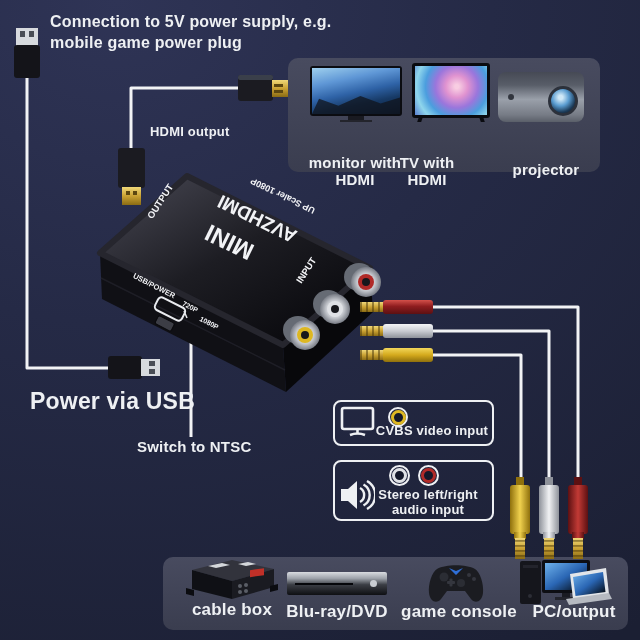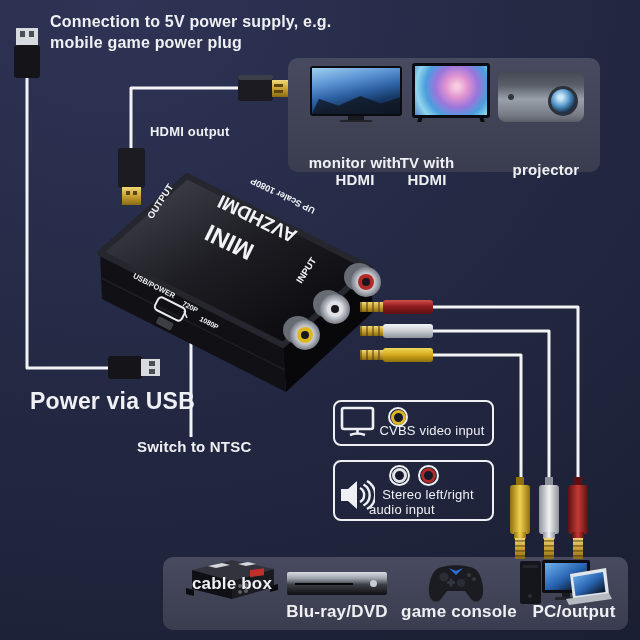--- a/index.html
+++ b/index.html
@@ -32,21 +32,21 @@
   .art-proj{position:absolute;left:498px;top:72px;width:86px;height:50px;border-radius:8px;
     background:linear-gradient(180deg,#464a55 0%,#585d68 26%,#9aa0aa 55%,#767b85 86%,#5a5f69 100%);}
   .art-proj .lens{position:absolute;right:6px;top:14px;width:24px;height:24px;border-radius:50%;
     border:3px solid #2c313b;background:radial-gradient(circle at 40% 35%, #cfe8f7 10%, #5a9cd0 40%, #1c3a57 70%, #0a1322 100%);}
   .art-proj .dot{position:absolute;left:10px;top:22px;width:6px;height:6px;border-radius:50%;background:#31353e;}
   
   .art-bd{position:absolute;left:287px;top:572px;width:100px;height:23px;border-radius:2px;
     background:linear-gradient(180deg,#d9dce1 0%,#9da2aa 28%,#3b3e45 55%,#0e0f13 100%);}
   .art-bd .slot{position:absolute;left:8px;top:11px;width:58px;height:2px;background:#05060a;}
   .art-bd .btn{position:absolute;right:10px;top:8px;width:7px;height:7px;border-radius:50%;background:#c9ccd2;}
-  .btext{position:absolute;color:#eef0f3;font-weight:400;font-size:13px;letter-spacing:.2px;}
+  .btext{position:absolute;color:#eef0f3;font-weight:700;font-size:13px;letter-spacing:.2px;}
 </style>
 </head>
 <body>
 
 <div class="stage">
 
   <div class="panel" style="left:288px;top:58px;width:312px;height:114px"></div>
   <div class="art-mon">
       <div class="scr"></div>
     </div>
@@ -118,21 +118,21 @@
     <circle cx="12" cy="40" r="2" fill="#2c2e36"></circle>
     <rect x="24" y="4" width="48" height="33" rx="2" fill="#0d0e13"></rect>
     <rect x="27" y="7" width="42" height="27" fill="url(#gScrB)"></rect>
     <rect x="44" y="37" width="8" height="4" fill="#1a1b22"></rect>
     <rect x="37" y="41" width="22" height="3" fill="#23242c"></rect>
     <polygon points="52,18 88,12 91,38 55,43" fill="#e2e5e9"></polygon>
     <polygon points="55,21 85,16 87.5,36 57.5,40" fill="url(#gScrB)"></polygon>
     <polygon points="48,43 91,37 94,43 51,49" fill="#b6bac1"></polygon>
   </svg>
 
-  <div class="t slabel" style="left:183px;top:574px;width:98px">cable box</div>
+  <div class="t slabel" style="left:183px;top:600px;width:98px">cable box</div>
   <div class="t slabel" style="left:398px;top:602px;width:122px">game console</div>
   <div class="t slabel" style="left:282px;top:602px;width:110px">Blu-ray/DVD</div>
   <div class="t slabel" style="left:527px;top:602px;width:94px">PC/output</div>
 
   <svg class="ov" width="640" height="640" viewBox="0 0 640 640">
     <defs>
       <linearGradient id="gTop" gradientUnits="userSpaceOnUse" x1="187" y1="176" x2="283" y2="345">
         <stop offset="0" stop-color="#3b3b45"></stop>
           <stop offset=".45" stop-color="#1d1d23"></stop>
           <stop offset="1" stop-color="#0b0b0f"></stop>
@@ -325,16 +325,16 @@
       <path d="M2,11 h7 l9,-8 v28 l-9,-8 h-7 z" fill="#eef0f3"></path>
       <path d="M21,10 a8,8 0 0 1 0,14 M24.5,6.5 a12,12 0 0 1 0,21 M28,3 a16,16 0 0 1 0,28" fill="none" stroke="#eef0f3" stroke-width="2.4"></path>
     </svg>
     <div class="rca" style="left:54px;top:3px;width:17px;height:17px">
       <i style="width:9px;height:9px;border:3px solid #dfe1e5;background:#14182a"></i>
     </div>
     <div class="rca" style="left:83px;top:3px;width:17px;height:17px">
       <i style="width:9px;height:9px;border:3px solid #b02a28;background:#14182a"></i>
     </div>
     <div class="btext" style="left:34px;top:25px;width:118px;text-align:center">Stereo left/right</div>
-    <div class="btext" style="left:34px;top:40px;width:118px;">audio input</div>
+    <div class="btext" style="left:34px;top:40px;width:118px;text-align:center">audio input</div>
   </div>
 
 </div>
 
 </body></html>

